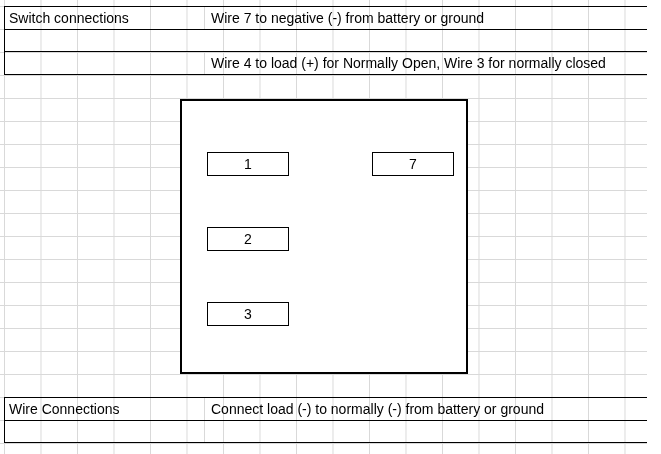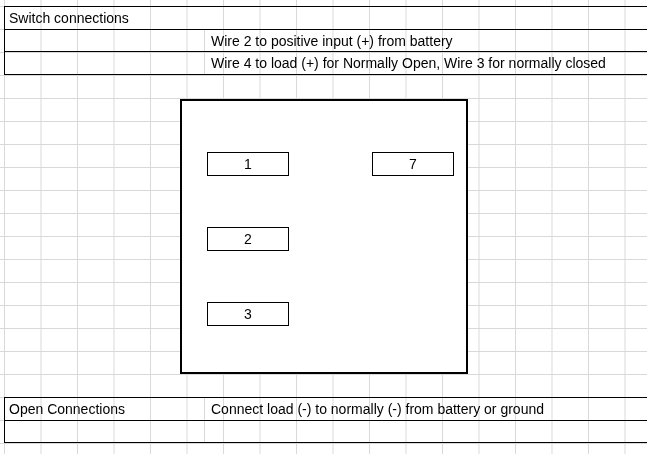--- a/index.html
+++ b/index.html
@@ -58,24 +58,24 @@
   .t3{left:25px;top:201px;}
 </style>
 </head>
 <body>
 
 <div class="sheet">
 
   <div class="note-table top-table">
     <div class="trow sep">
       <div class="cell left">Switch connections</div>
+      <div class="cell right">Wire 7 to negative (-) from battery or ground</div>
     </div>
     <div class="trow sep">
       <div class="cell left"></div>
-      <div class="cell right">Wire 2 to positive input (+) from battery</div>
     </div>
     <div class="trow">
       <div class="cell left"></div>
       <div class="cell right">Wire 4 to load (+) for Normally Open, Wire 3 for normally closed</div>
     </div>
   </div>
 
   <div class="shape-rect">
     <div class="terminal t1">
       <span class="tlabel">1</span>
@@ -86,21 +86,21 @@
     <div class="terminal t2">
       <span class="tlabel">2</span>
     </div>
     <div class="terminal t3">
       <span class="tlabel">3</span>
     </div>
   </div>
 
   <div class="note-table bottom-table">
     <div class="trow sep">
-      <div class="cell left">Open Connections</div>
+      <div class="cell left">Wire Connections</div>
       <div class="cell right">Connect load (-) to  normally (-) from battery or ground</div>
     </div>
     <div class="trow">
       <div class="cell left"></div>
       <div class="cell right"></div>
     </div>
   </div>
 
 </div>
 

